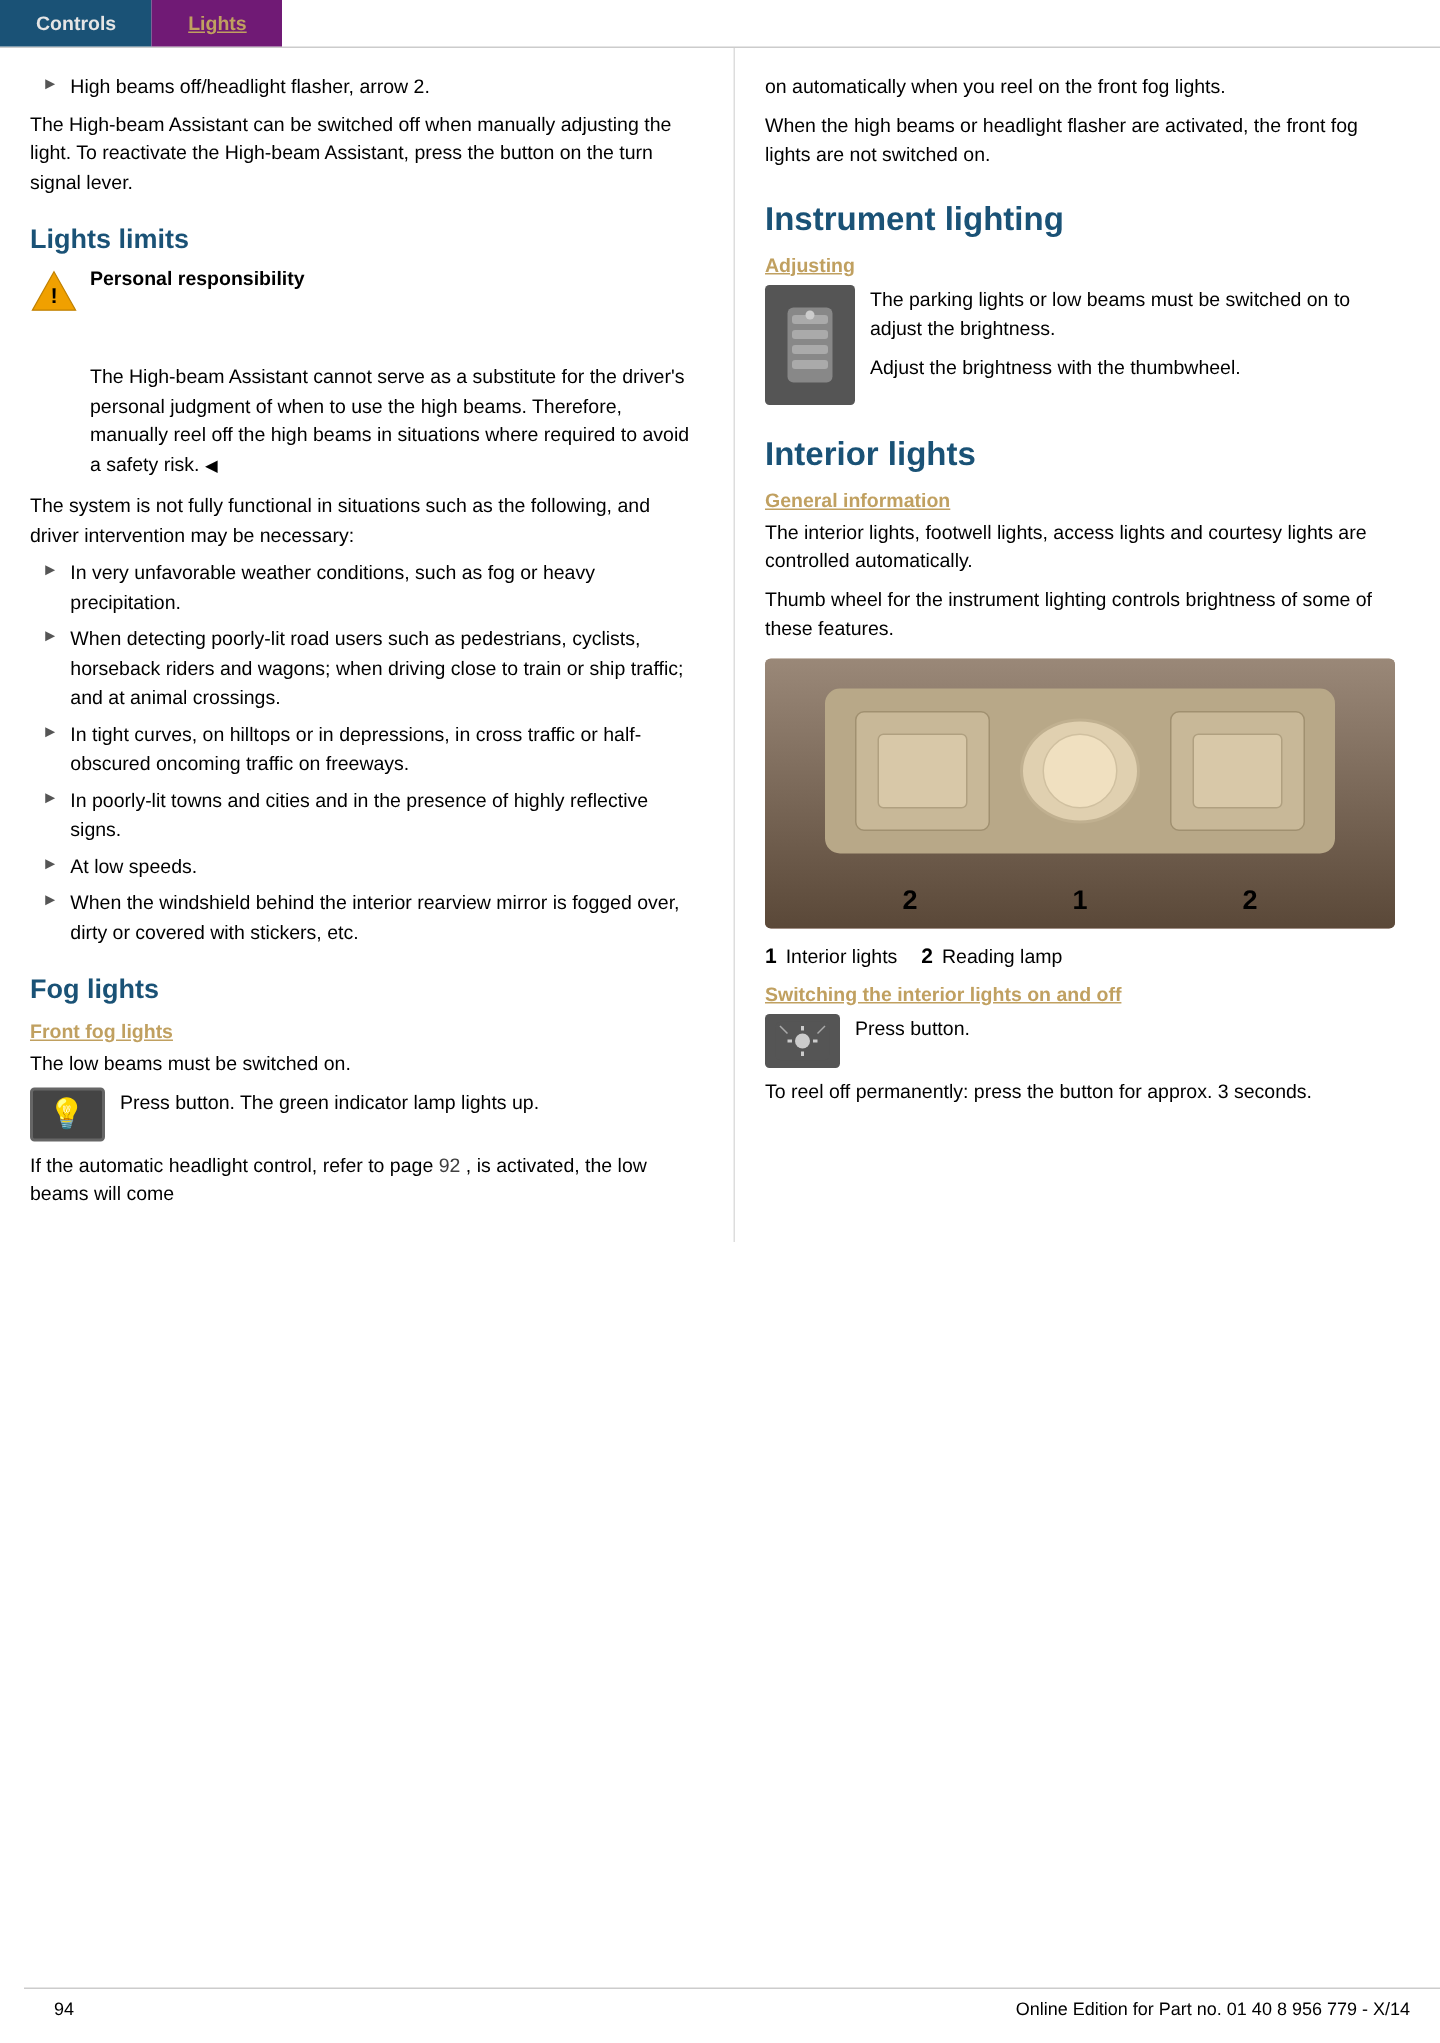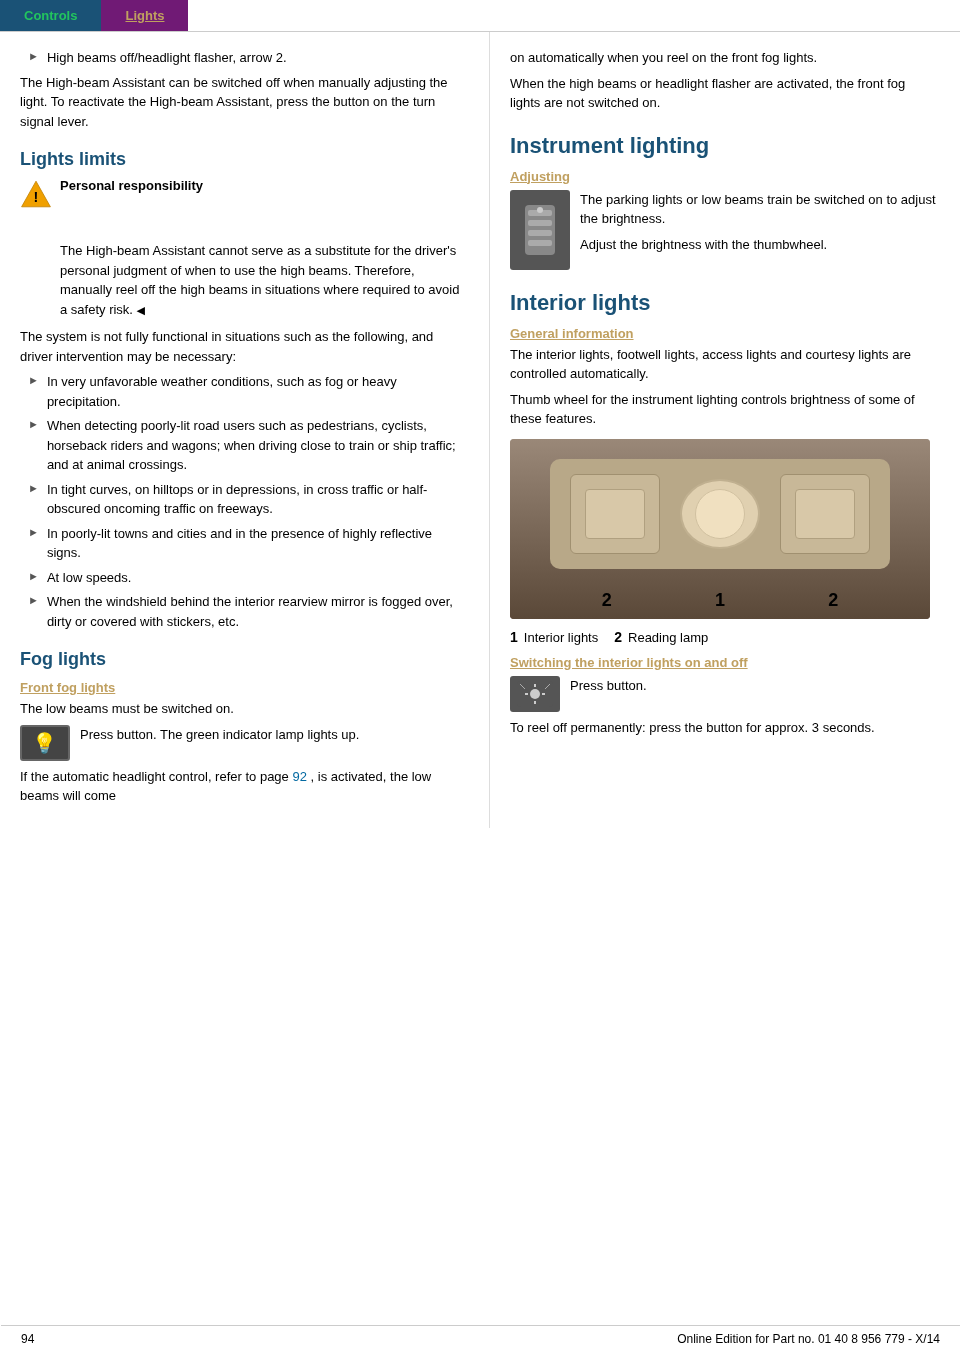--- a/index.html
+++ b/index.html
@@ -19,21 +19,21 @@
       border-bottom: 1px solid #ccc;
       background: #fff;
     }
     .header-tab {
       padding: 8px 24px;
       font-size: 13px;
       font-weight: bold;
     }
     .header-tab.active {
       background: #1a5276;
-      color: #22c55e;
+      color: #e5e5e5;
     }
     .header-tab.inactive {
       background: #701a75;
       color: #c0a060;
       border-bottom: none;
       text-decoration: underline;
     }
 
     
     .main-content {
@@ -118,21 +118,21 @@
       display: flex;
       align-items: flex-start;
       margin: 6px 0;
       gap: 10px;
     }
 
     
     .page-footer {
       position: absolute;
       bottom: 10px;
-      left: 1px;
+      left: 16px;
       right: 0;
       display: flex;
       justify-content: space-between;
       padding: 6px 20px;
       font-size: 12px;
       border-top: 1px solid #ccc;
     }
 
     
     .interior-img {
@@ -205,21 +205,21 @@
       border-radius: 3px;
       flex-shrink: 0;
       display: flex;
       align-items: center;
       justify-content: center;
       color: #ccc;
       font-size: 20px;
     }
 
     .link-color {
-      color: #0369a1;
+      color: #404040;
     }
 
     .end-marker {
       font-size: 11px;
     }
   </style>
 </head>
 <body>
 
 <div class="header">
@@ -317,21 +317,21 @@
         <svg width="40" height="60" viewBox="0 0 40 60">
           <rect x="5" y="5" width="30" height="50" rx="4" fill="#888"></rect>
           <rect x="8" y="10" width="24" height="6" rx="2" fill="#aaa"></rect>
           <rect x="8" y="20" width="24" height="6" rx="2" fill="#aaa"></rect>
           <rect x="8" y="30" width="24" height="6" rx="2" fill="#aaa"></rect>
           <rect x="8" y="40" width="24" height="6" rx="2" fill="#aaa"></rect>
           <circle cx="20" cy="10" r="3" fill="#ccc"></circle>
         </svg>
       </div>
       <div>
-        <p class="body-text">The parking lights or low beams train be switched on to adjust the brightness.</p>
+        <p class="body-text">The parking lights or low beams must be switched on to adjust the brightness.</p>
         <p class="body-text">Adjust the brightness with the thumbwheel.</p>
       </div>
     </div>
 
     <div class="section-heading" style="font-size:22px; margin-top:20px;">Interior lights</div>
     <div class="subsection-heading">General information</div>
     <p class="body-text">The interior lights, footwell lights, access lights and courtesy lights are controlled automatically.</p>
     <p class="body-text">Thumb wheel for the instrument lighting controls brightness of some of these features.</p>
 
     <div class="interior-img">

